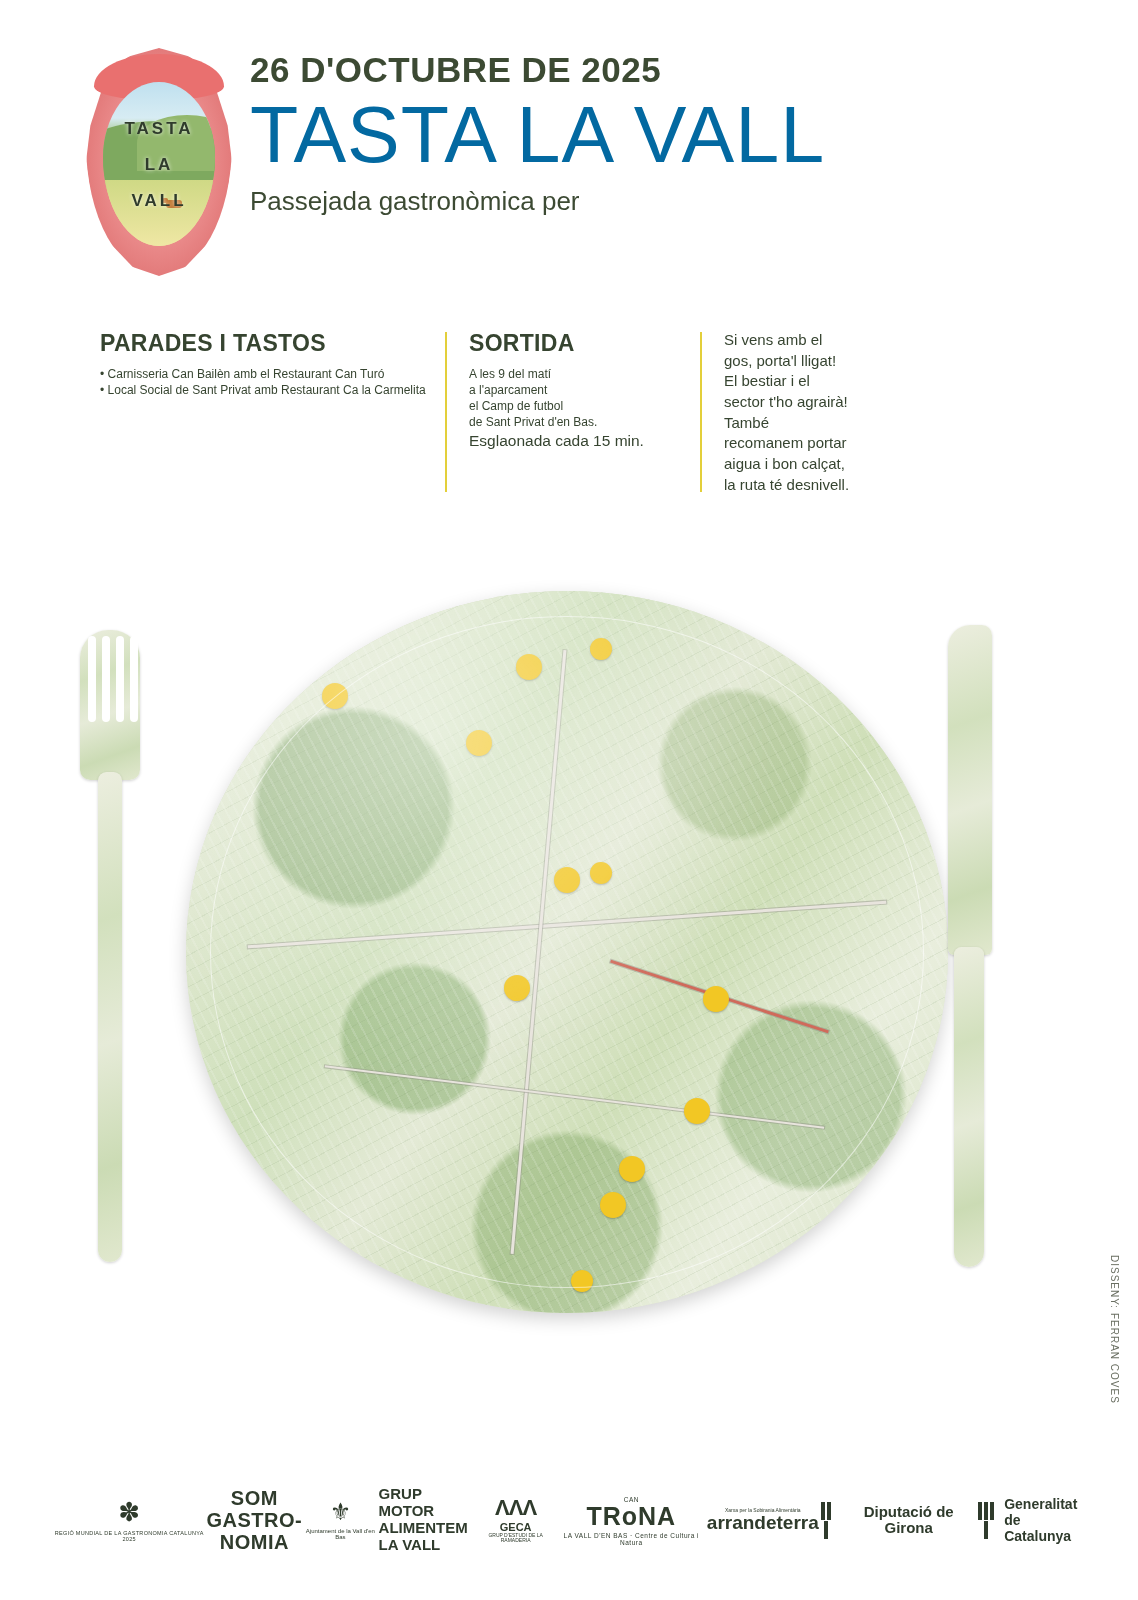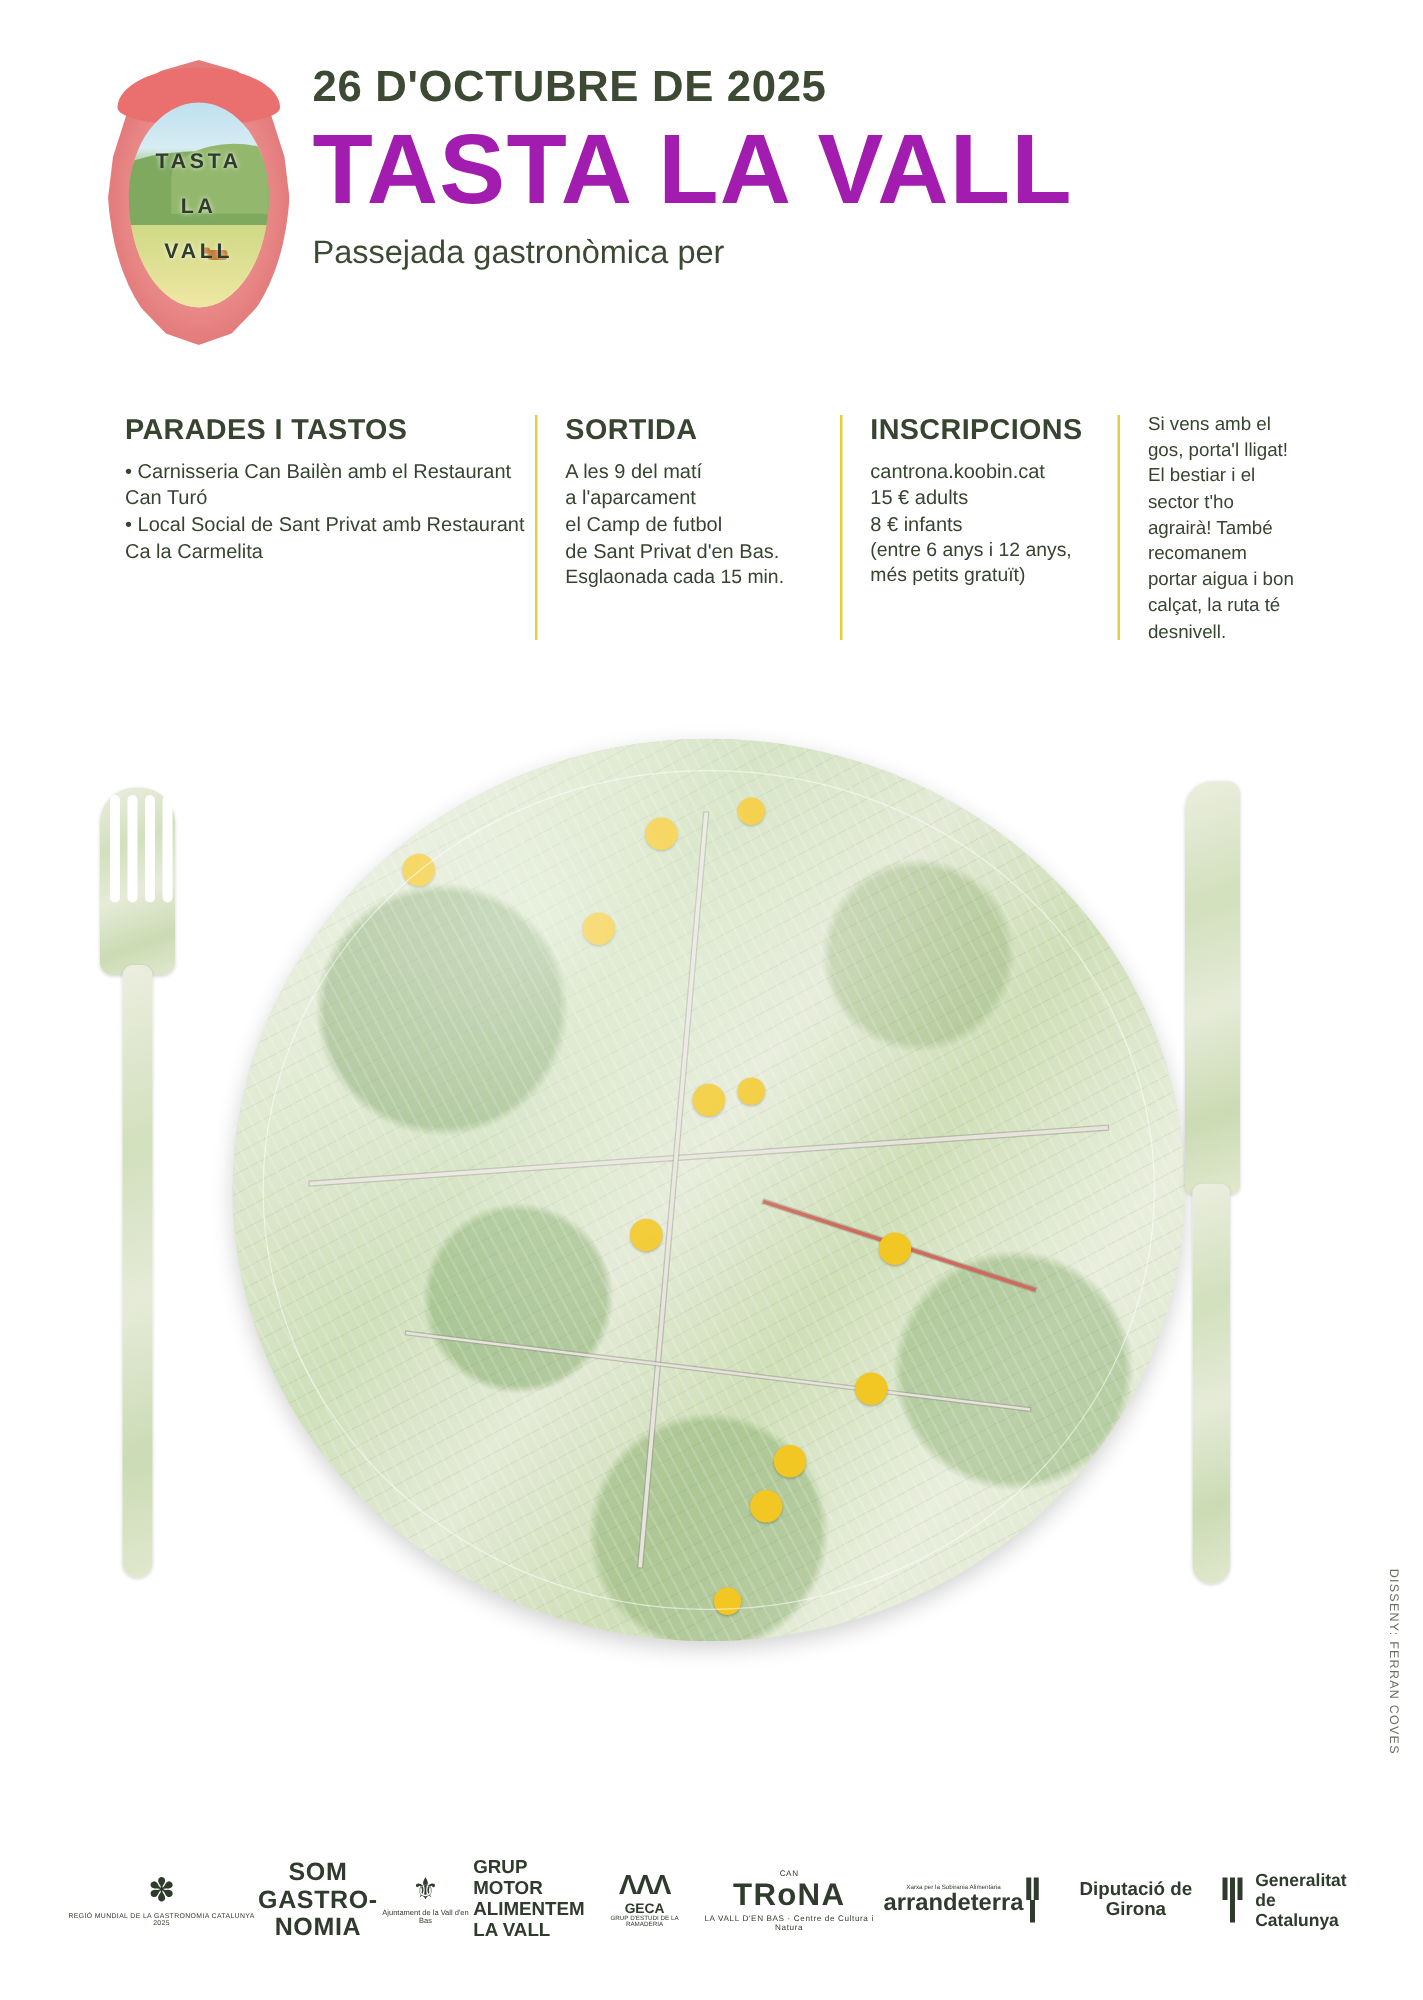--- a/index.html
+++ b/index.html
@@ -113,25 +113,25 @@
     color: #38452f;
   }
   .date-line {
     font-size: 35px;
     font-weight: bold;
     letter-spacing: 0.5px;
     color: #3c4a33;
   }
   .main-title {
     font-size: 79px;
-    font-weight: bold;
+    font-weight: normal;
     letter-spacing: 1px;
     line-height: 0.98;
     margin-top: 6px;
-    color: #a21caf;
+    color: #0369a1;
   }
   .subtitle {
     font-size: 26px;
     margin-top: 12px;
     line-height: 1.28;
     color: #3c4a33;
   }
   .subtitle b { font-weight: bold; }
 
   
@@ -158,21 +158,21 @@
 
   .col h3 {
     margin: 0 0 10px 0;
     font-size: 23px;
     letter-spacing: 0.3px;
     font-weight: bold;
     color: #364430;
   }
   .col p {
     margin: 0;
-    font-size: 16px;
+    font-size: 12px;
     line-height: 1.33;
     color: #364430;
   }
   .col .small { font-size: 15.5px; }
   .c4 p { font-size: 15px; line-height: 1.38; }
 
   
   .table-scene {
     position: absolute;
     top: 585px;
@@ -358,27 +358,20 @@
 
   <div class="col c2">
     <h3>SORTIDA</h3>
     <p>A les 9 del matí</p>
     <p>a l'aparcament</p>
     <p>el Camp de futbol</p>
     <p>de Sant Privat d'en Bas.</p>
     <p class="small">Esglaonada cada 15 min.</p>
   </div>
 
-  <div class="col c3">
-    <h3>INSCRIPCIONS</h3>
-    <p>cantrona.koobin.cat</p>
-    <p>15 € adults</p>
-    <p>8 € infants</p>
-    <p class="small">(entre 6 anys i 12 anys, més petits gratuït)</p>
-  </div>
 
   <div class="col c4">
     <p>Si vens amb el gos, porta'l lligat! El bestiar i el sector t'ho agrairà! També recomanem portar aigua i bon calçat, la ruta té desnivell.</p>
   </div>
 </div>
 
 <div class="table-scene">
 
   <div class="fork">
     <div class="fork-head">

